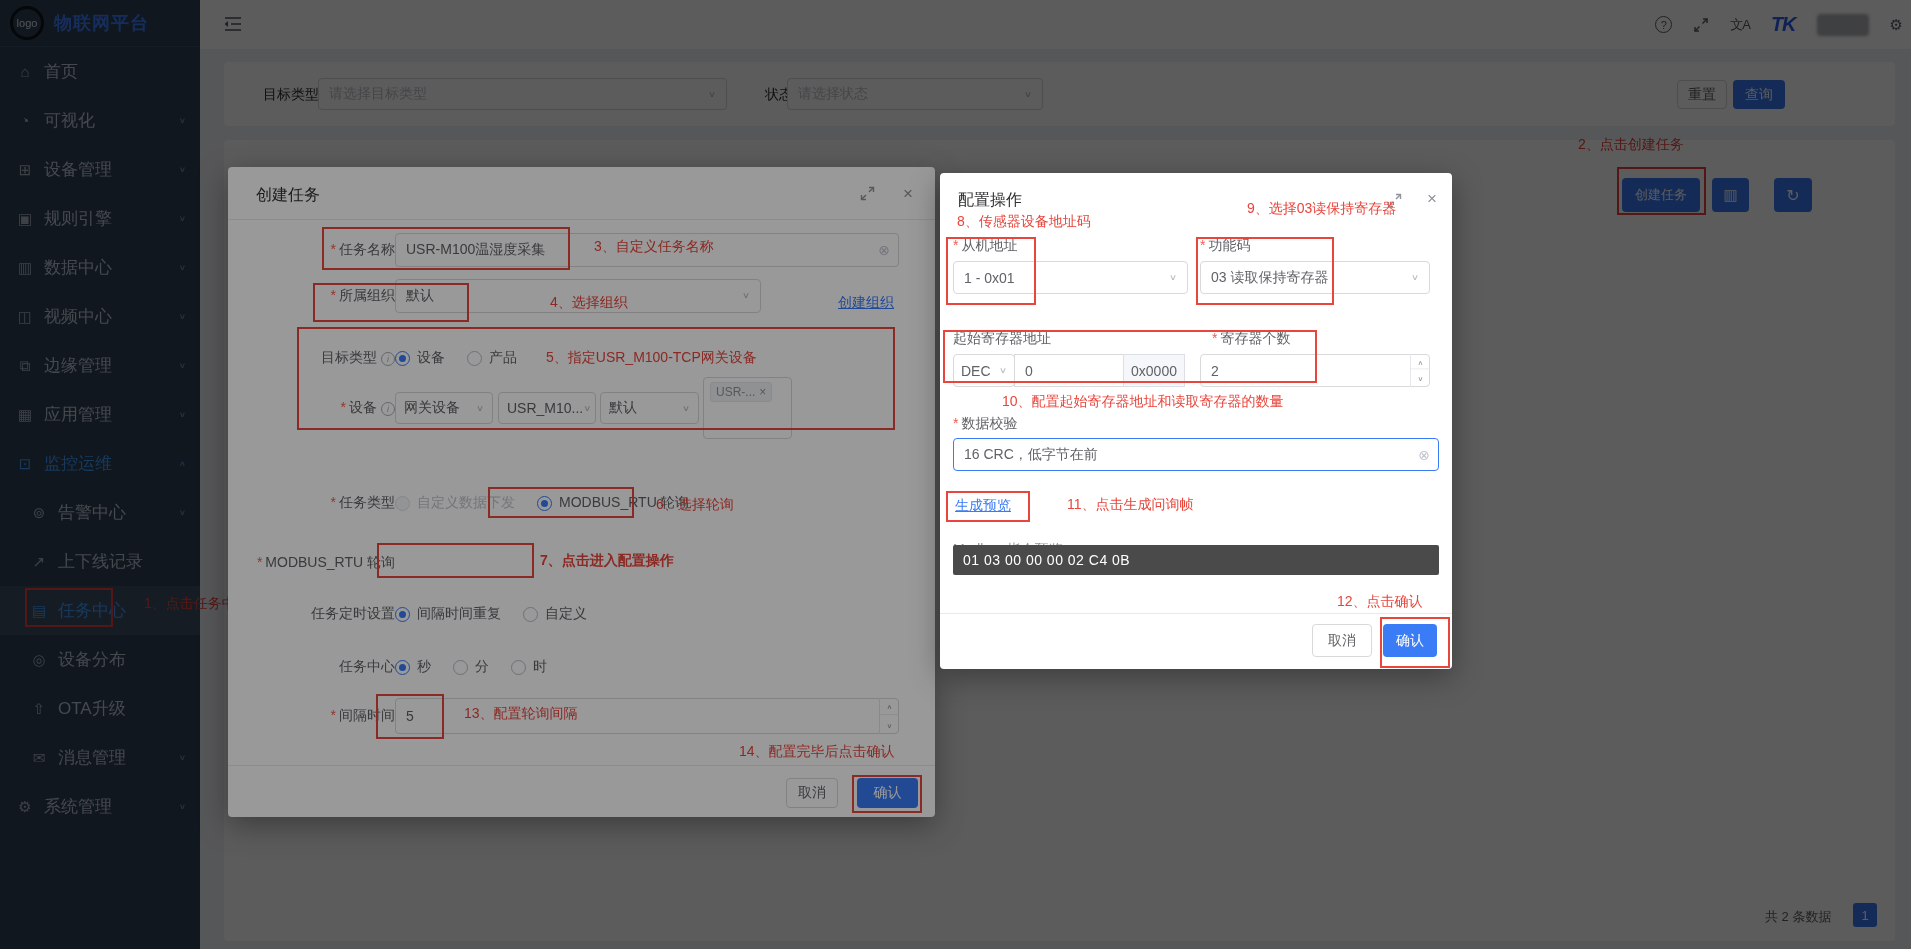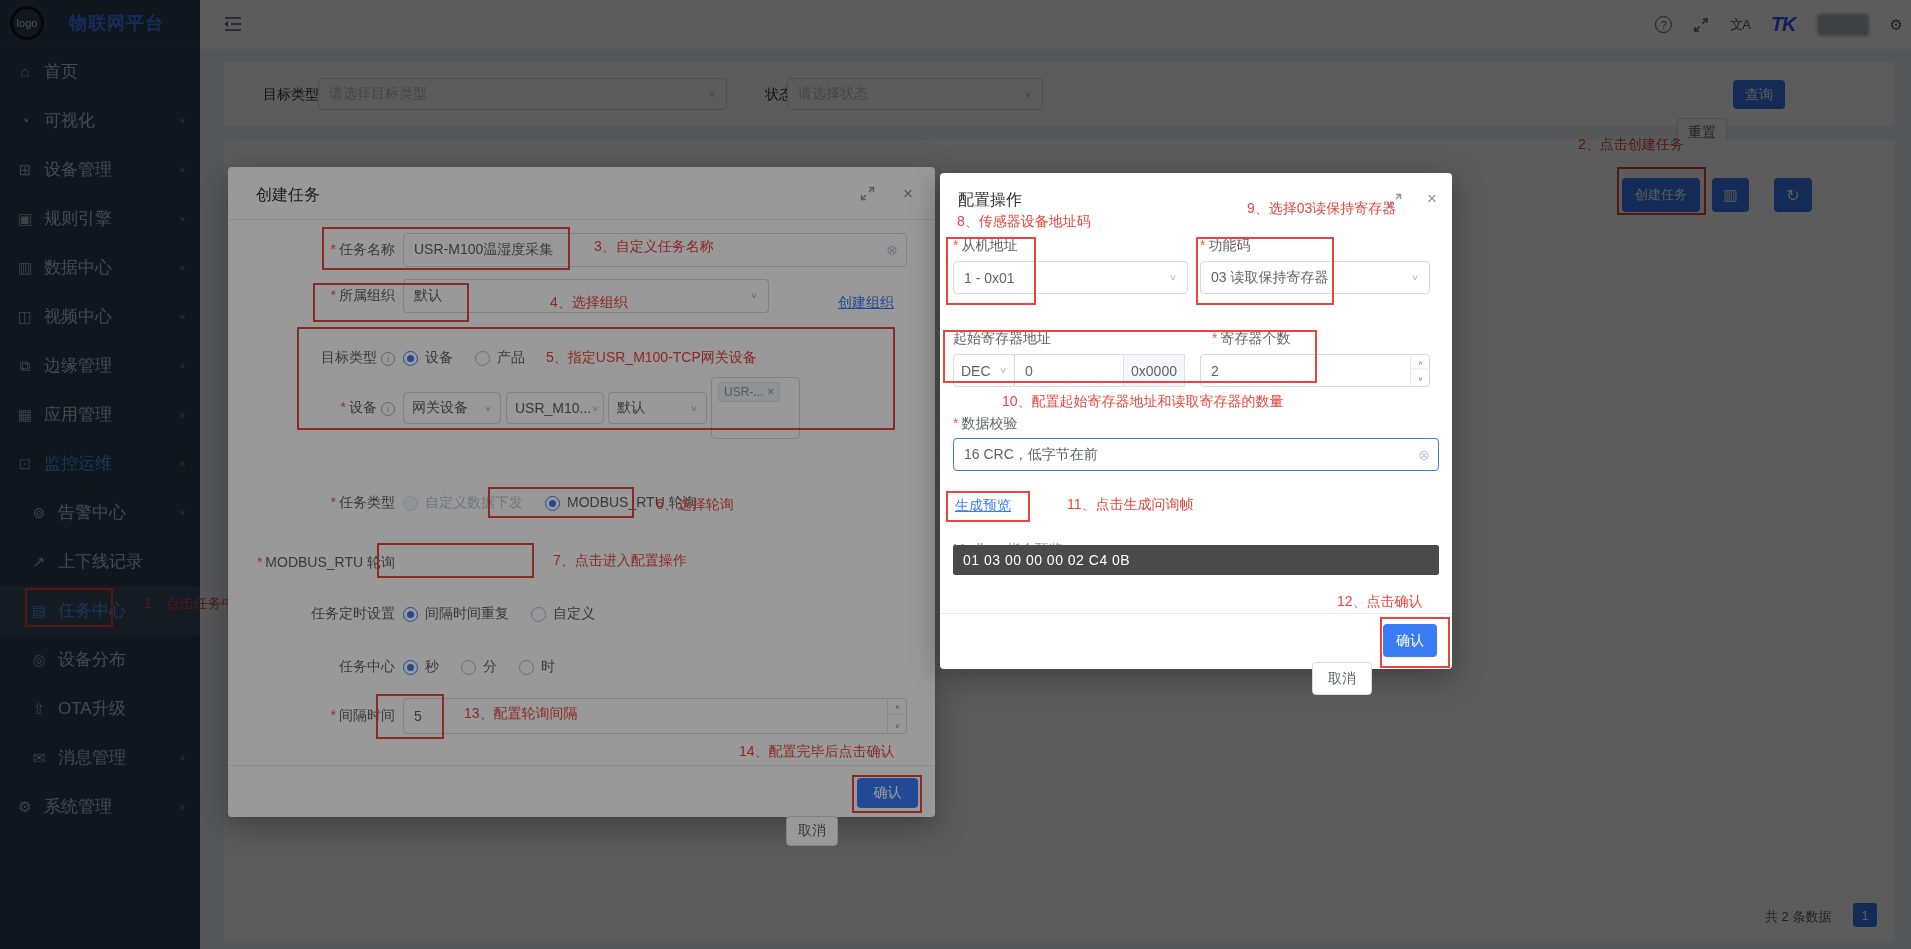--- a/index.html
+++ b/index.html
@@ -14,21 +14,21 @@
   .mask2 { position:absolute; inset:0; background:rgba(0,0,0,.40); z-index:30; }
   .layer-top { z-index:45; }
 
   .ann { position:absolute; color:#e8453c; font-size:14px; white-space:nowrap; }
   .rbox { position:absolute; border:2px solid #e8453c; }
 
   
   .sidebar { position:absolute; left:0; top:0; bottom:0; width:200px; background:#304156; z-index:1; }
   .brand { height:47px; display:flex; align-items:center; padding-left:10px; border-bottom:1px solid rgba(255,255,255,.08); }
   .brand-logo { width:34px; height:34px; border-radius:50%; border:3px solid #10141c; color:#e3e6ea; font-size:11px; display:flex; align-items:center; justify-content:center; }
-  .brand-title { color:#3d7fff; font-size:18px; font-weight:bold; margin-left:25px; letter-spacing:1px; }
+  .brand-title { color:#3d7fff; font-size:18px; font-weight:bold; margin-left:10px; letter-spacing:1px; }
   .menu { position:absolute; top:47px; left:0; right:0; }
   .mi { height:49px; display:flex; align-items:center; padding:0 14px 0 16px; color:#bfcbd9; cursor:pointer; }
   .mi .ico { width:18px; font-size:15px; text-align:center; margin-right:10px; color:#a9b6c5; flex:none; }
   .mi .lbl { flex:1; font-size:17px; }
   .mi .chev { color:#8391a5; font-size:10px; transform:scaleY(.8); }
   .mi.sub { padding-left:30px; }
   .mi.blue, .mi.blue .ico, .mi.blue .chev { color:#409eff; }
   .mi.active { background:#405066; }
 
   
@@ -46,21 +46,21 @@
   .card1 { left:224px; top:62px; width:1671px; height:64px; }
   .card2 { left:224px; top:140px; width:1671px; height:801px; }
 
   .flabel { position:absolute; font-size:14px; color:#303133; line-height:32px; }
   .sel { position:absolute; height:32px; border:1px solid #d9d9d9; border-radius:4px; background:#fff; display:flex; align-items:center; padding:0 10px; cursor:pointer; }
   .sel .ph { color:#c0c4cc; font-size:14px; flex:1; }
   .sel .val { color:#606266; font-size:14px; flex:1; }
   .sel .chev { color:#b6bcc8; font-size:11px; transform:scaleY(.75); }
 
   .btn { display:flex; align-items:center; justify-content:center; border-radius:4px; font-size:14px; cursor:pointer; }
-  .btn-plain { border:1px solid #d9d9d9; background:#fff; color:#606266;margin-top:38px; }
+  .btn-plain { border:1px solid #d9d9d9; background:#fff; color:#606266; }
   .btn-blue { background:#3a7bf6; color:#fff; border:none; }
 
   .reset-btn { position:absolute; left:1453px; top:18px; width:50px; height:29px; }
   .query-btn { position:absolute; left:1509px; top:18px; width:52px; height:29px; }
 
   .create-btn { position:absolute; left:1398px; top:38px; width:78px; height:34px; font-size:13px; }
   .tool-ic1 { position:absolute; left:1488px; top:38px; width:37px; height:34px; font-size:15px; }
   .tool-ic2 { position:absolute; left:1550px; top:38px; width:38px; height:34px; font-size:16px; }
 
   .pagetotal { position:absolute; left:1541px; top:768px; font-size:13px; color:#606266; }
@@ -87,21 +87,21 @@
   .stepper { position:absolute; right:0; top:0; bottom:0; width:20px; border-left:1px solid #e4e7ed; display:flex; flex-direction:column; }
   .stepper span { flex:1; display:flex; align-items:center; justify-content:center; font-size:8px; color:#909399; cursor:pointer; transform:scaleY(.8); }
   .stepper span:first-child { border-bottom:1px solid #e4e7ed; }
 
   
   .d1 { left:228px; top:167px; width:707px; height:650px; z-index:20; }
   .d1 .d-title { left:28px; top:18px; }
   .d1 .d-expand { left:632px; top:19px; }
   .d1 .d-x { left:675px; top:18px; }
   .d1-row { position:absolute; left:28px; width:655px; display:flex; align-items:center; }
-  .d1-label { width:139px; text-align:right; margin-right:8px; flex:none; color:#606266; }
+  .d1-label { width:139px; text-align:right; flex:none; color:#606266; }
   .d1-ctrl { position:relative; flex:none; }
 
   
   .d2 { left:940px; top:173px; width:512px; height:496px; z-index:40; }
   .d2 .d-title { left:18px; top:17px; }
   .d2 .d-expand { left:447px; top:20px; }
   .d2 .d-x { left:487px; top:17px; }
   .d2-lbl { position:absolute; font-size:14px; color:#606266; }
   .darkbar { position:absolute; left:13px; top:372px; width:486px; height:30px; background:#4a4a4a; color:#fff; display:flex; align-items:center; padding-left:10px; font-size:14px; letter-spacing:.5px; border-radius:2px; }
   .genlink { position:absolute; left:15px; top:324px; color:#3a7bf6; font-size:14px; text-decoration:underline; cursor:pointer; }
@@ -397,21 +397,21 @@
 <div class="layer layer-mid" data-name="annotation-layer-mid">
   <div class="rbox" style="left:322px; top:227px; width:248px; height:43px;" data-name="highlight-box-task-name"></div>
   <div class="ann" style="left:594px; top:238px;" data-name="annotation-step-3">3、自定义任务名称</div>
   <div class="rbox" style="left:313px; top:283px; width:156px; height:39px;" data-name="highlight-box-organization"></div>
   <div class="ann" style="left:550px; top:294px;" data-name="annotation-step-4">4、选择组织</div>
   <div class="rbox" style="left:297px; top:327px; width:598px; height:103px;" data-name="highlight-box-target-group"></div>
   <div class="ann" style="left:546px; top:349px;" data-name="annotation-step-5">5、指定USR_M100-TCP网关设备</div>
   <div class="rbox" style="left:488px; top:487px; width:146px; height:31px;" data-name="highlight-box-modbus-radio"></div>
   <div class="ann" style="left:656px; top:496px;" data-name="annotation-step-6">6、选择轮询</div>
   <div class="rbox" style="left:377px; top:543px; width:157px; height:35px;" data-name="highlight-box-modbus-input"></div>
-  <div class="ann" style="left:553px; top:552px;" data-name="annotation-step-7">7、点击进入配置操作</div>
+  <div class="ann" style="left:540px; top:552px;font-weight:bold;" data-name="annotation-step-7">7、点击进入配置操作</div>
   <div class="rbox" style="left:376px; top:694px; width:68px; height:45px;" data-name="highlight-box-interval"></div>
   <div class="ann" style="left:464px; top:705px;" data-name="annotation-step-13">13、配置轮询间隔</div>
   <div class="ann" style="left:739px; top:743px;" data-name="annotation-step-14">14、配置完毕后点击确认</div>
   <div class="rbox" style="left:852px; top:775px; width:70px; height:38px;" data-name="highlight-box-confirm-1"></div>
 </div>
 
 <div class="mask2" data-name="modal-mask-2"></div>
 
 <div class="dialog d2" data-name="config-operation-dialog">
   <div class="d-title" data-name="dialog2-title">配置操作</div>

